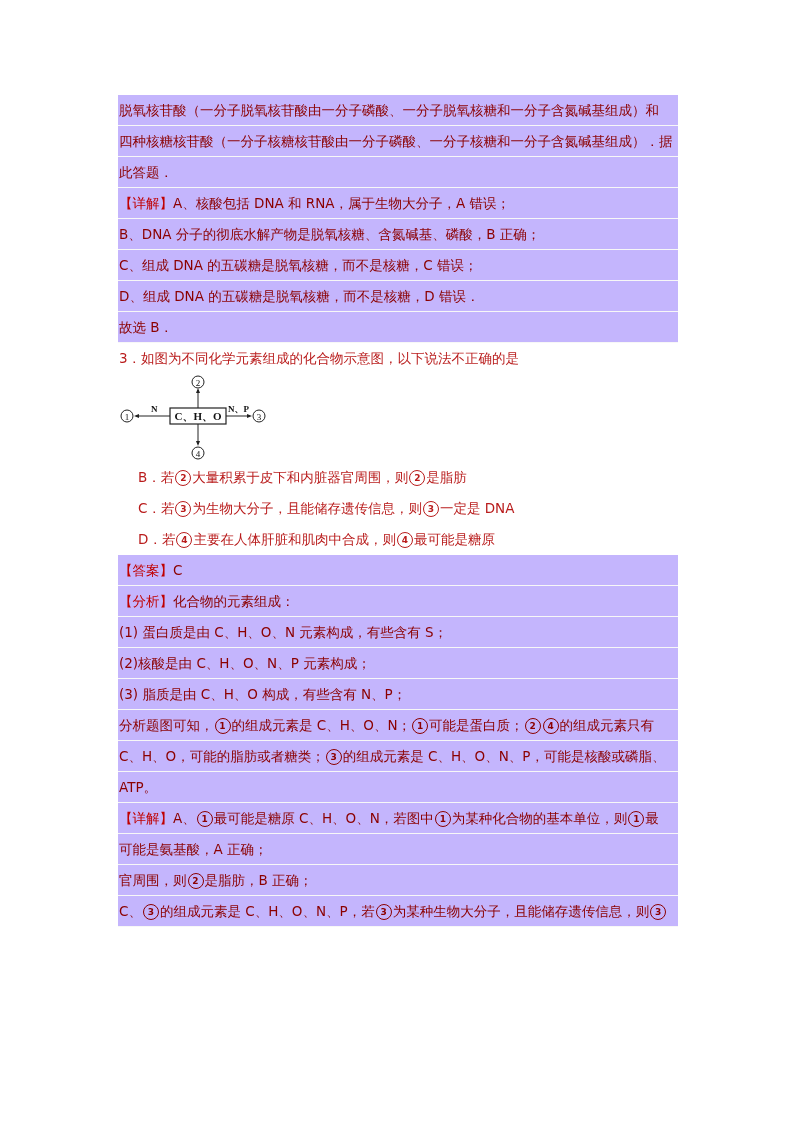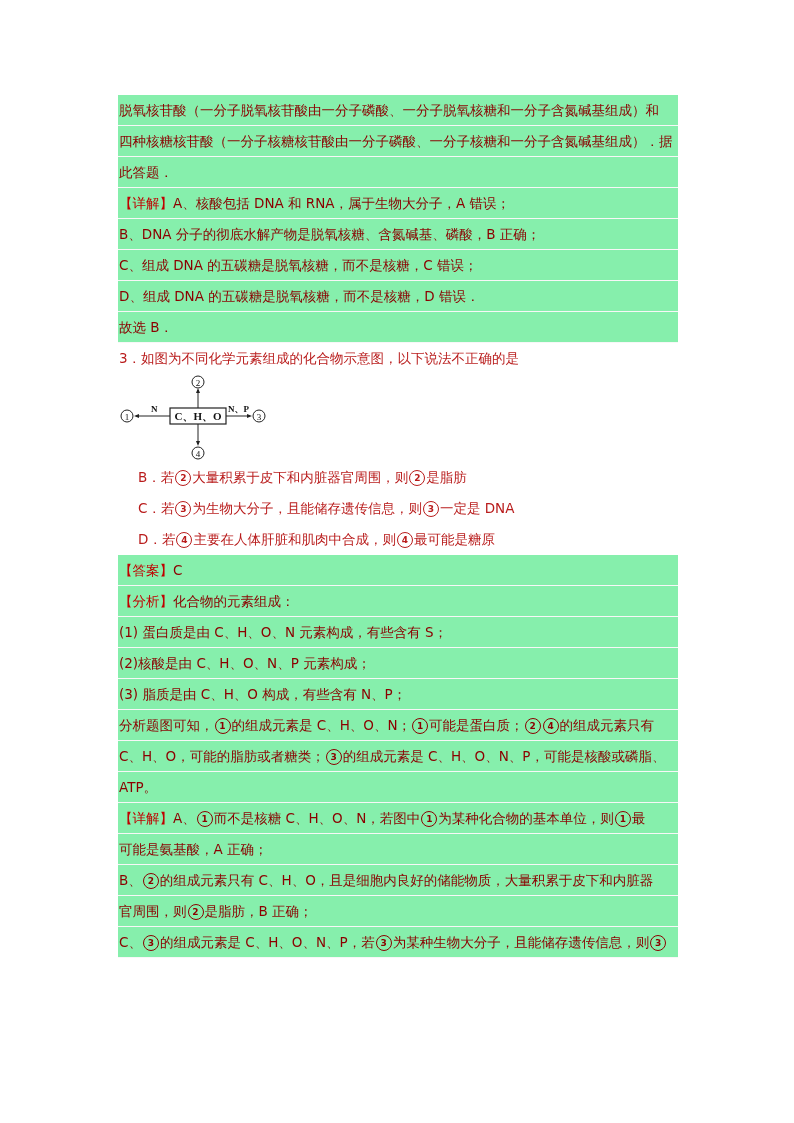--- a/index.html
+++ b/index.html
@@ -16,21 +16,21 @@
       width: 560px;
     }
     .line {
       height: 31px;
       line-height: 31px;
       font-size: 13.5px;
       white-space: nowrap;
       overflow: visible;
       padding-left: 1px;
     }
-    .gray { background: #86efac; border-bottom: 1px solid #f7f7f7; box-sizing: border-box; }
+    .gray { background: #c4b5fd; border-bottom: 1px solid #f7f7f7; box-sizing: border-box; }
     .red { color: #8b0000; }
     .black { color: #b91c1c; }
     .tag { color: #c00000; }
     .circ {
       display: inline-block;
       width: 14px; height: 14px;
       border: 1.5px solid currentColor;
       border-radius: 50%;
       font-size: 9px;
       line-height: 14px;
@@ -120,26 +120,23 @@
 
   <div class="line gray red">
     <span>分析题图可知，</span><span class="circ">1</span><span>的组成元素是 C、H、O、N；</span><span class="circ">1</span><span>可能是蛋白质；</span><span class="circ">2</span><span class="circ">4</span><span>的组成元素只有</span>
   </div>
   <div class="line gray red">
     <span>C、H、O，可能的脂肪或者糖类；</span><span class="circ">3</span><span>的组成元素是 C、H、O、N、P，可能是核酸或磷脂、</span>
   </div>
   <div class="line gray red">ATP。</div>
 
   <div class="line gray red">
-    <span class="tag">【详解】</span><span>A、</span><span class="circ">1</span><span>而不是核糖 C、H、O、N，若图中</span><span class="circ">1</span><span>为某种化合物的基本单位，则</span><span class="circ">1</span><span>最</span>
+    <span class="tag">【详解】</span><span>A、</span><span class="circ">1</span><span>最可能是糖原 C、H、O、N，若图中</span><span class="circ">1</span><span>为某种化合物的基本单位，则</span><span class="circ">1</span><span>最</span>
   </div>
   <div class="line gray red">可能是氨基酸，A 正确；</div>
-  <div class="line gray red">
-    <span>B、</span><span class="circ">2</span><span>的组成元素只有 C、H、O，且是细胞内良好的储能物质，大量积累于皮下和内脏器</span>
-  </div>
   <div class="line gray red">
     <span>官周围，则</span><span class="circ">2</span><span>是脂肪，B 正确；</span>
   </div>
   <div class="line gray red">
     <span>C、</span><span class="circ">3</span><span>的组成元素是 C、H、O、N、P，若</span><span class="circ">3</span><span>为某种生物大分子，且能储存遗传信息，则</span><span class="circ">3</span>
   </div>
 
 </div>
 
 </body></html>

